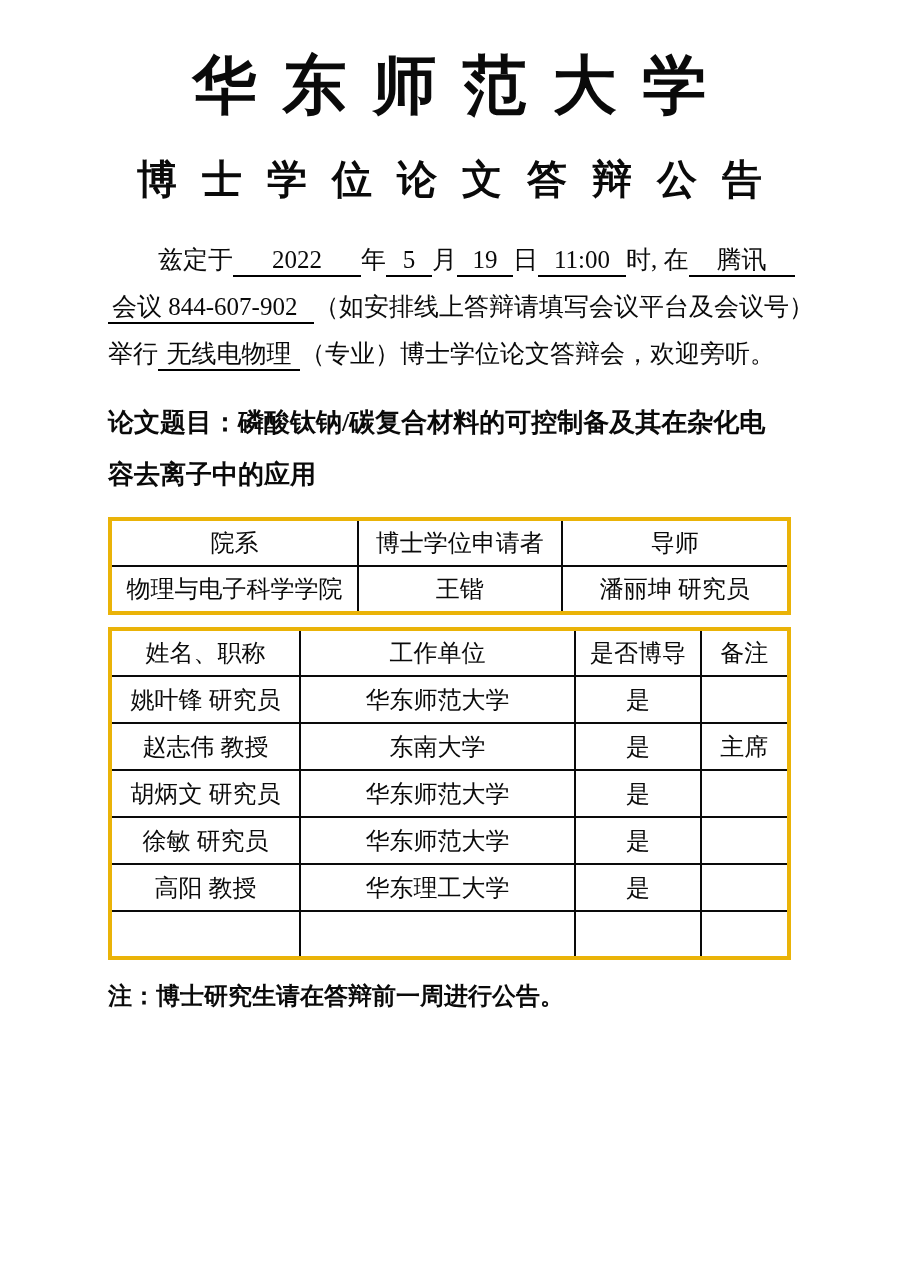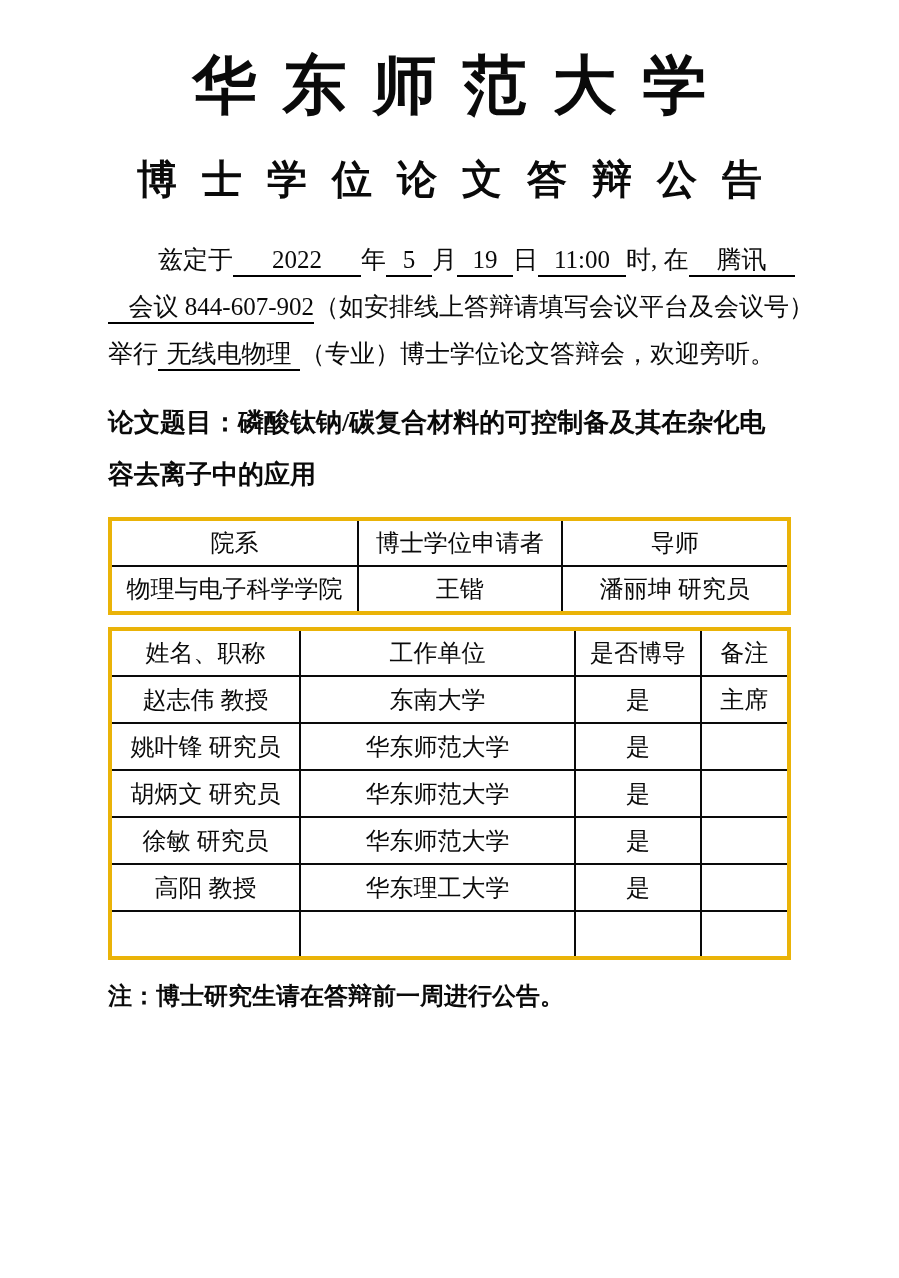--- a/index.html
+++ b/index.html
@@ -42,21 +42,21 @@
     display: inline-block;
     border-bottom: 2px solid #000000;
     text-align: center;
     line-height: 30px;
   }
   .uv-year  { min-width: 128px; }
   .uv-month { min-width: 46px; }
   .uv-day   { min-width: 56px; }
   .uv-time  { min-width: 88px; }
   .uv-venue1{ min-width: 106px; text-align: center; }
-  .uv-venue2{ min-width: 206px; text-align: right; padding-left: 4px; }
+  .uv-venue2{ min-width: 206px; text-align: left; padding-left: 4px; }
   .uv-major { min-width: 142px; }
   
   .thesis {
     margin-top: 20px;
     font-size: 26px;
     font-weight: bold;
     line-height: 52px;
   }
   
   table {
@@ -132,30 +132,30 @@
         <col style="width:13%">
       </colgroup>
     <tbody>
         <tr>
       <td>姓名、职称</td>
       <td>工作单位</td>
       <td>是否博导</td>
       <td>备注</td>
     </tr>
     <tr>
+      <td>姚叶锋 研究员</td>
+      <td>华东师范大学</td>
+      <td>是</td>
+      <td></td>
+    </tr>
+    <tr>
       <td>赵志伟 教授</td>
       <td>东南大学</td>
       <td>是</td>
       <td>主席</td>
-    </tr>
-    <tr>
-      <td>姚叶锋 研究员</td>
-      <td>华东师范大学</td>
-      <td>是</td>
-      <td></td>
     </tr>
     <tr>
       <td>胡炳文 研究员</td>
       <td>华东师范大学</td>
       <td>是</td>
       <td></td>
     </tr>
     <tr>
       <td>徐敏 研究员</td>
       <td>华东师范大学</td>

